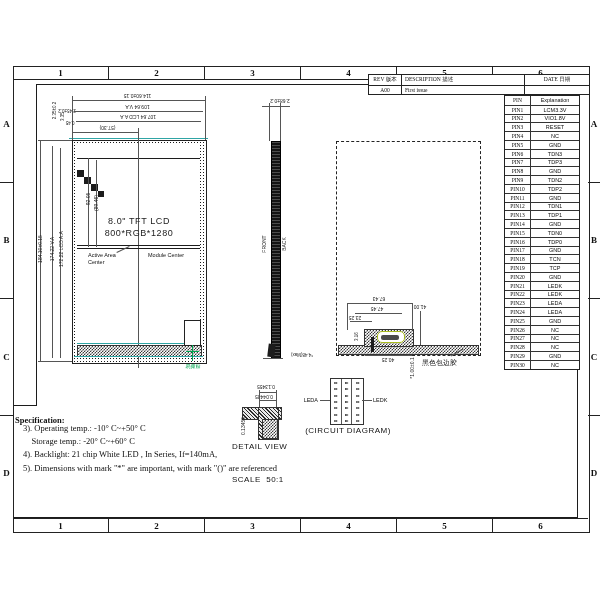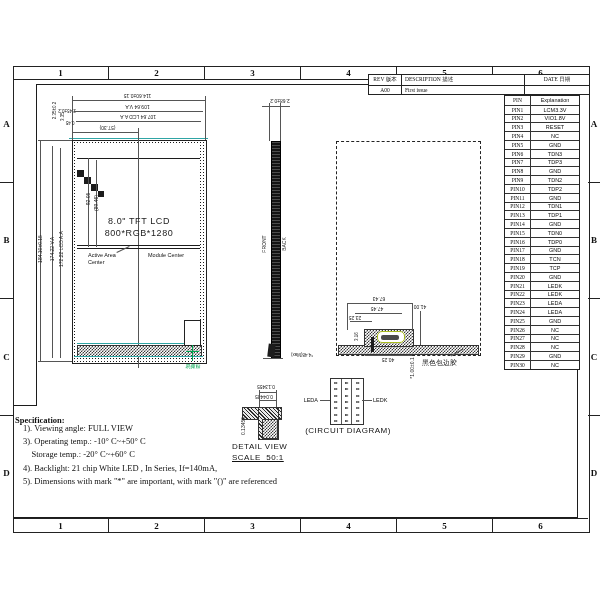--- a/index.html
+++ b/index.html
@@ -327,21 +327,21 @@
   <div class="t dim r180" style="left:246px;top:394px;width:36px;">0.04485</div>
   <div class="dl" style="left:259px;top:390px;width:1px;height:17px;"></div>
   <div class="dl" style="left:276px;top:390px;width:1px;height:17px;"></div>
   <div class="dl" style="left:259px;top:392px;width:17px;height:1px;"></div>
   <div class="dl" style="left:259px;top:400px;width:17px;height:1px;"></div>
   <div class="hatch" style="left:242px;top:407px;width:38px;height:11px;"></div>
   <div class="hatch" style="left:258px;top:407px;width:19px;height:31px;"></div>
   <div class="checker" style="left:262px;top:419px;width:14px;height:18px;"></div>
   <div class="t dim r90" style="left:228px;top:423px;width:30px;">0.13455</div>
   <div class="cap" style="left:232px;top:442px;">DETAIL VIEW</div>
-  <div class="cap" style="left:232px;top:453px;text-decoration:underline;">SCALE  50:1</div>
+  <div class="cap" style="left:232px;top:475px;">SCALE  50:1</div>
 
   <div class="cgrid" style="left:330px;top:378px;width:32px;height:45px;">
       <span class="diode">▸▸</span>
       <span class="diode">▸▸</span>
       <span class="diode">▸▸</span>
       <span class="diode">▸▸</span>
       <span class="diode">▸▸</span>
       <span class="diode">▸▸</span>
       <span class="diode">▸▸</span>
       <span class="diode">▸▸</span>
@@ -360,20 +360,19 @@
       <span class="diode">▸▸</span>
     </div>
   <div class="lbl" style="left:298px;top:397px;width:20px;text-align:right;">LEDA</div>
   <div class="dl" style="left:320px;top:400px;width:10px;height:1px;"></div>
   <div class="lbl" style="left:373px;top:397px;">LEDK</div>
   <div class="dl" style="left:362px;top:400px;width:10px;height:1px;"></div>
   <div class="cap" style="left:300px;top:426px;width:96px;text-align:center;">(CIRCUIT DIAGRAM)</div>
 
   <div class="spec-title">Specification:</div>
   <div class="spec-lines">
-      <div>1). Viewing angle: FULL VIEW</div>
       <div>3). Operating temp.: -10° C~+50° C</div>
       <div>    Storage temp.: -20° C~+60° C</div>
       <div>4). Backlight: 21 chip White LED , In Series, If=140mA,</div>
       <div>5). Dimensions with mark "*" are important, with mark "()" are referenced</div>
     </div>
 
 </div>
 
 </body></html>

